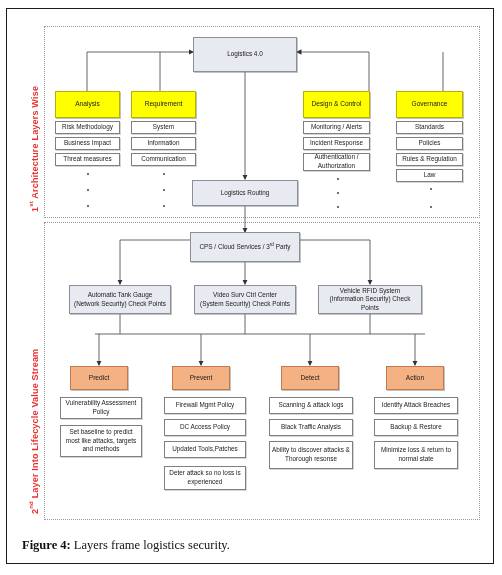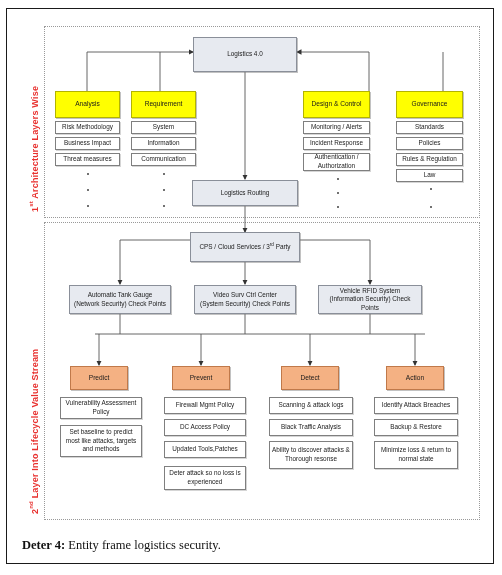--- a/index.html
+++ b/index.html
@@ -153,16 +153,16 @@
   <div class="box plain" style="left:269px;top:397px;width:84px;height:17px;">Scanning &amp; attack logs</div>
   <div class="box plain" style="left:269px;top:419px;width:84px;height:17px;">Black Traffic Analysis</div>
   <div class="box plain" style="left:269px;top:441px;width:84px;height:28px;">Ability to discover attacks &amp; Thorough resonse</div>
 
   <div class="box orange" style="left:386px;top:366px;width:58px;height:24px;">Action</div>
   <div class="box plain" style="left:374px;top:397px;width:84px;height:17px;">Identify Attack Breaches</div>
   <div class="box plain" style="left:374px;top:419px;width:84px;height:17px;">Backup &amp; Restore</div>
   <div class="box plain" style="left:374px;top:441px;width:84px;height:28px;">Minimize loss &amp; return to normal state</div>
 
   <div class="caption">
-    <b>Deter 4:</b><span> Entity frame logistics security.</span>
+    <b>Figure 4:</b><span> Layers frame logistics security.</span>
   </div>
 
 </div>
 
 </body></html>

